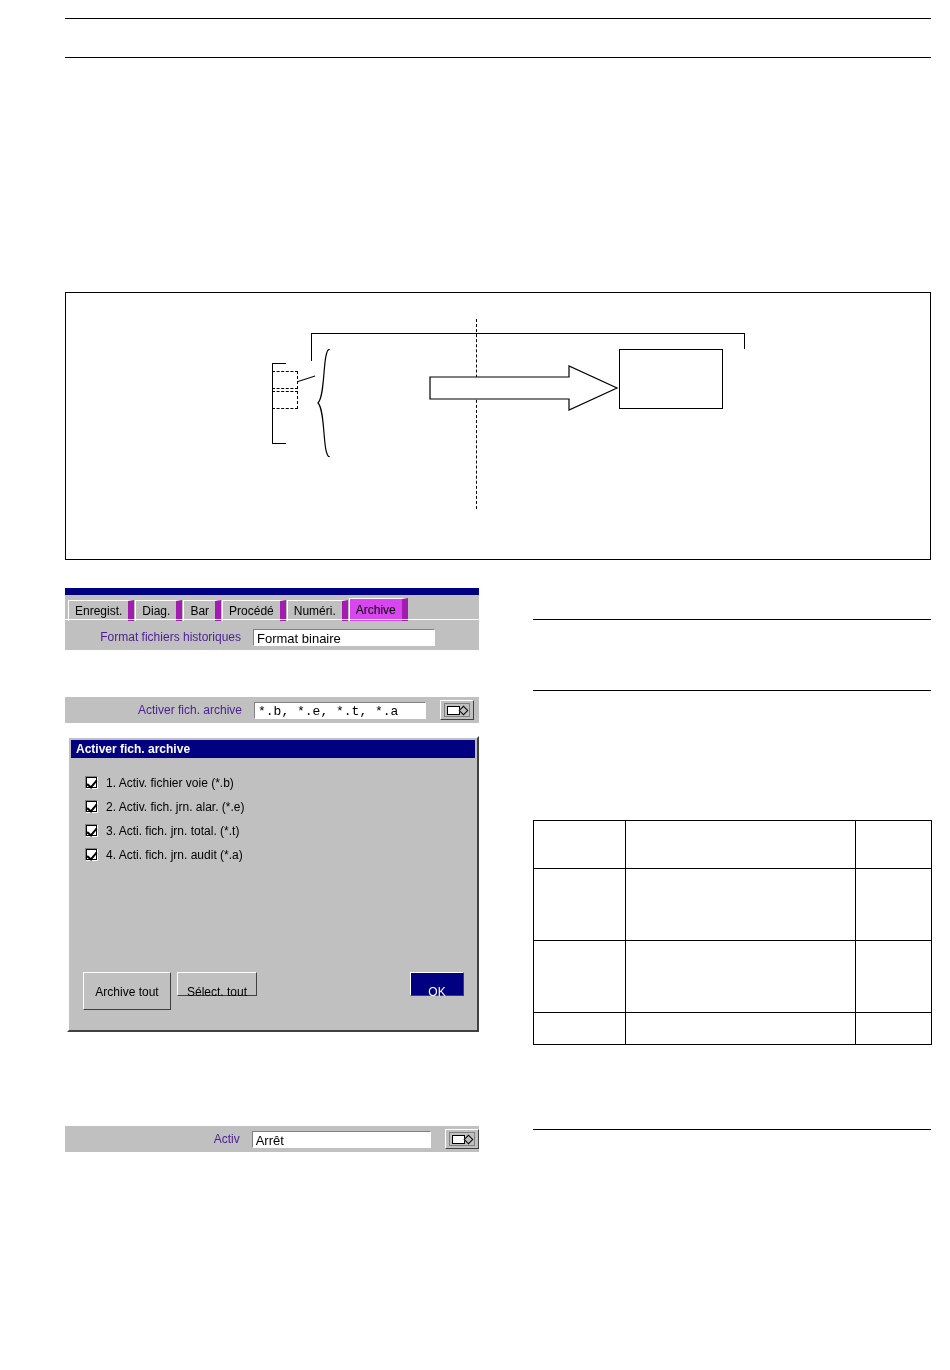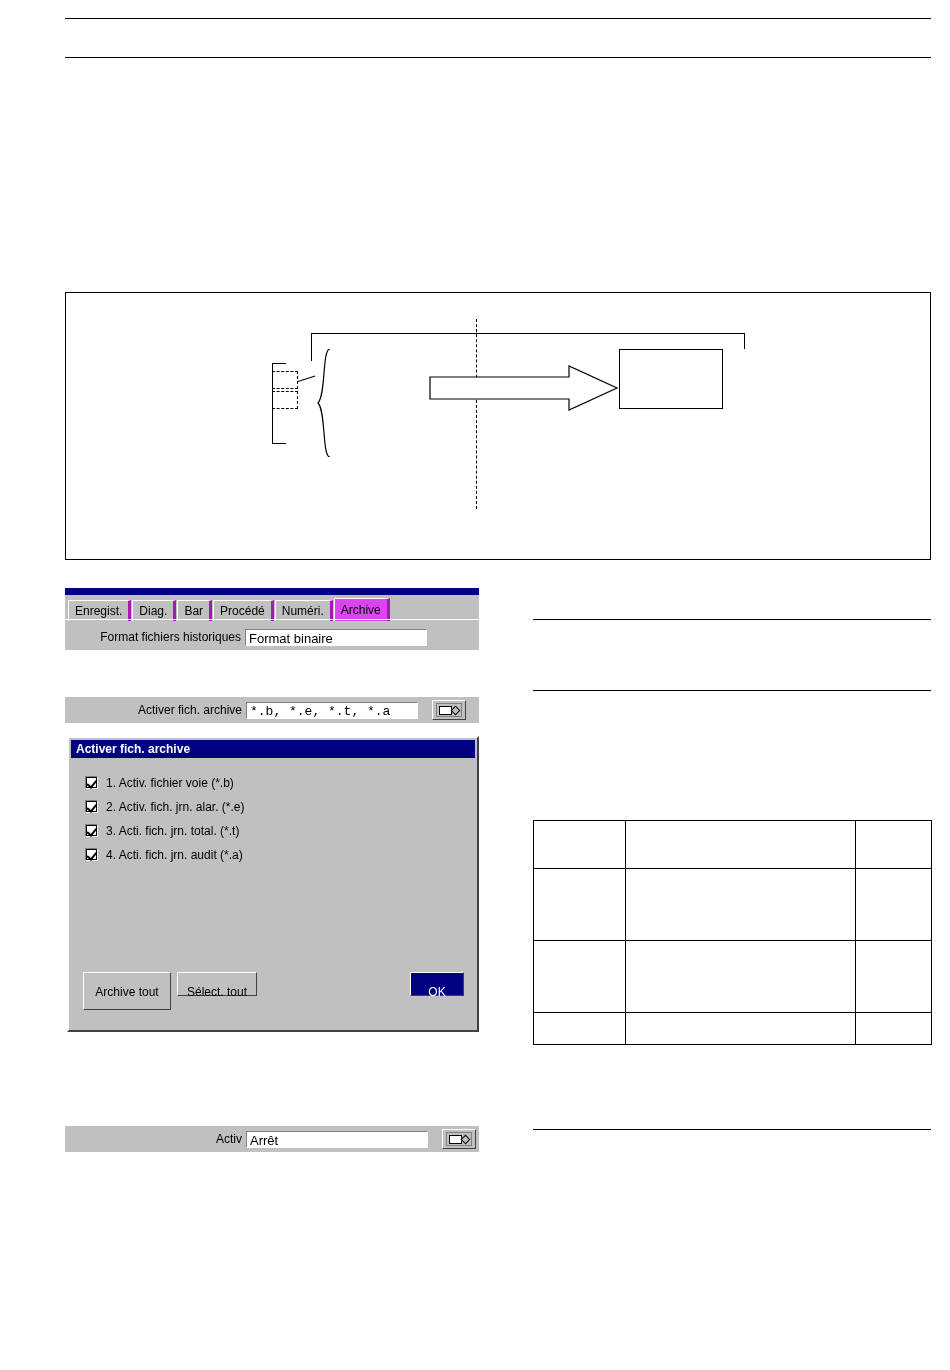--- a/index.html
+++ b/index.html
@@ -68,23 +68,23 @@
     height: 20px;
   }
   .field-row {
     position: absolute;
     background: #c0c0c0;
     display: flex;
     align-items: center;
   }
   .field-label {
     text-align: right;
-    padding-right: 4px;
-    font-size: 12px;
-    color: #000000;
+    padding-right: 12px;
+    font-size: 12px;
+    color: #4c1d95;
     white-space: nowrap;
   }
   .field-input {
     background: #ffffff;
     border-top: 1px solid #808080;
     border-left: 1px solid #808080;
     border-right: 1px solid #ffffff;
     border-bottom: 1px solid #ffffff;
     height: 17px;
     line-height: 17px;
@@ -154,21 +154,21 @@
     position: absolute;
     left: 3px;
     top: 10px;
     display: flex;
     align-items: flex-end;
   }
   .tab {
     background: #c0c0c0;
     border-top: 1px solid #ffffff;
     border-left: 1px solid #ffffff;
-    border-right: 3px solid #a21caf;
+    border-right: 6px solid #a21caf;
     border-bottom: none;
     height: 21px;
     line-height: 21px;
     padding: 0 6px;
     font-size: 12px;
     margin-right: 1px;
     box-sizing: border-box;
     white-space: nowrap;
   }
   .tab.active {

